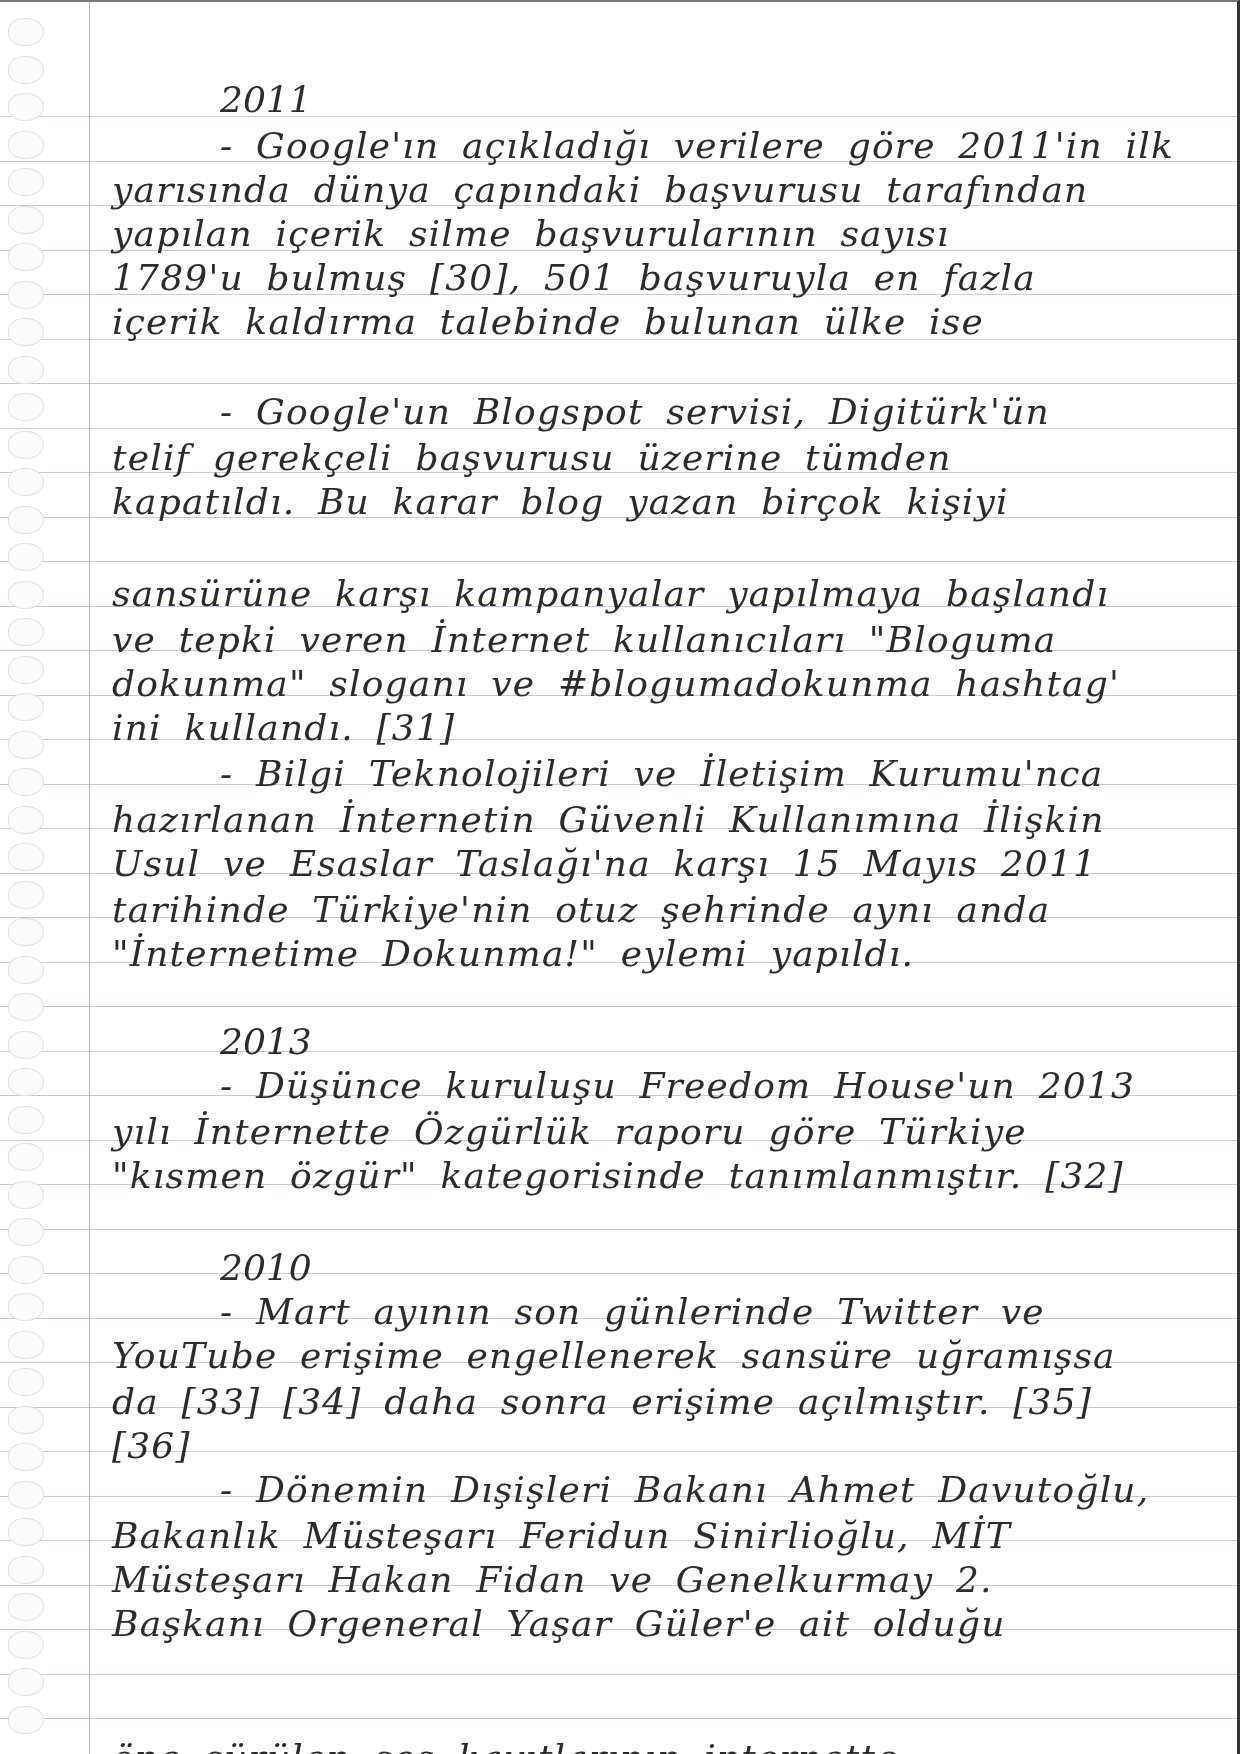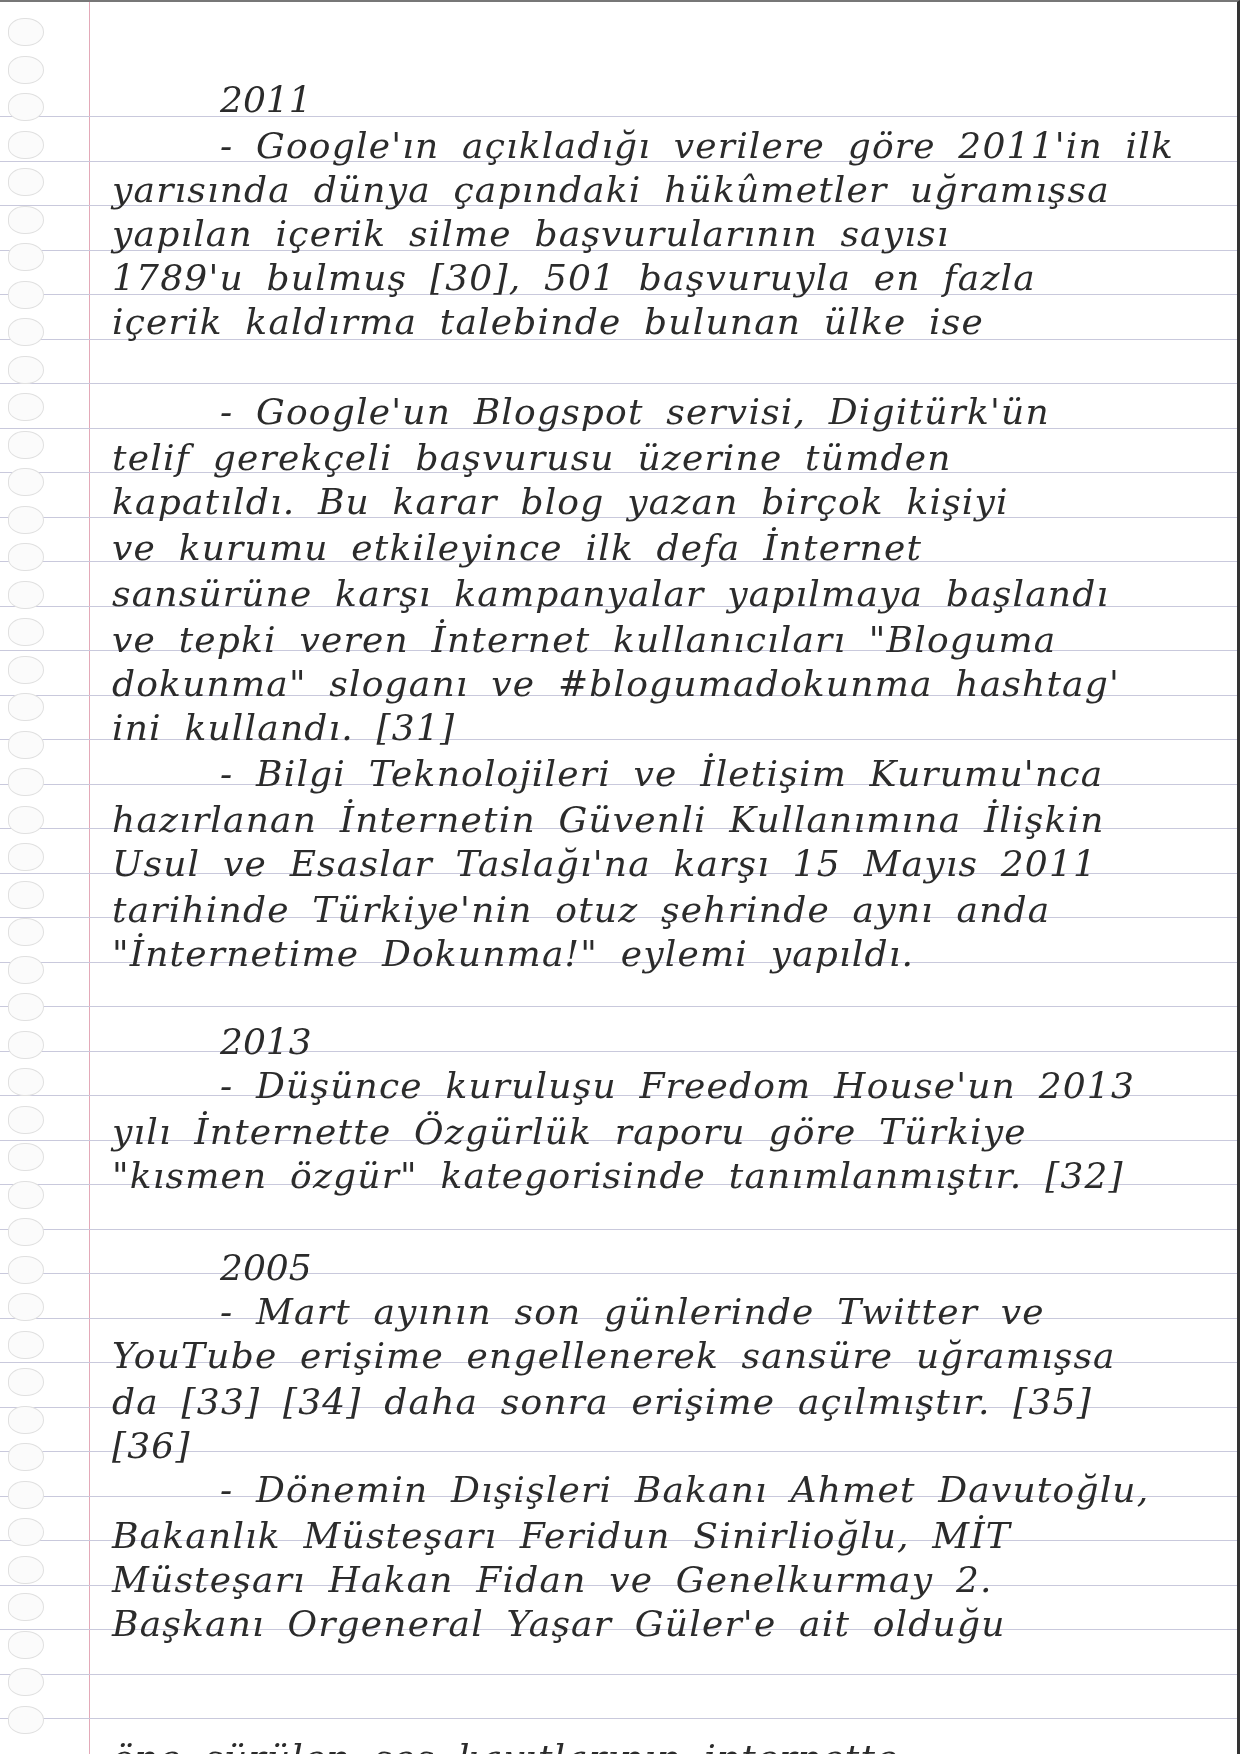--- a/index.html
+++ b/index.html
@@ -130,46 +130,45 @@
       <div class="hole" style="top: 1516px;"></div>
       <div class="hole" style="top: 1554px;"></div>
       <div class="hole" style="top: 1591px;"></div>
       <div class="hole" style="top: 1629px;"></div>
       <div class="hole" style="top: 1666px;"></div>
       <div class="hole" style="top: 1704px;"></div>
     </div>
 
   <div class="line year" style="top:78px">2011</div>
   <div class="line indent" style="top:124px">- Google'ın açıkladığı verilere göre 2011'in ilk</div>
-  <div class="line" style="top:168px">yarısında dünya çapındaki hükûmetler uğramışsa</div>
+  <div class="line" style="top:168px">yarısında dünya çapındaki başvurusu tarafından</div>
   <div class="line" style="top:212px">yapılan içerik silme başvurularının sayısı</div>
   <div class="line" style="top:256px">1789'u bulmuş [30], 501 başvuruyla en fazla</div>
   <div class="line" style="top:300px">içerik kaldırma talebinde bulunan ülke ise</div>
 
   <div class="line indent" style="top:390px">- Google'un Blogspot servisi, Digitürk'ün</div>
   <div class="line" style="top:436px">telif gerekçeli başvurusu üzerine tümden</div>
   <div class="line" style="top:480px">kapatıldı. Bu karar blog yazan birçok kişiyi</div>
-  <div class="line" style="top:526px">ve kurumu etkileyince ilk defa İnternet</div>
   <div class="line" style="top:618px">ve tepki veren İnternet kullanıcıları "Bloguma</div>
   <div class="line" style="top:572px">sansürüne karşı kampanyalar yapılmaya başlandı</div>
   <div class="line" style="top:662px">dokunma" sloganı ve #blogumadokunma hashtag'</div>
   <div class="line" style="top:706px">ini kullandı. [31]</div>
 
   <div class="line indent" style="top:752px">- Bilgi Teknolojileri ve İletişim Kurumu'nca</div>
   <div class="line" style="top:798px">hazırlanan İnternetin Güvenli Kullanımına İlişkin</div>
   <div class="line" style="top:842px">Usul ve Esaslar Taslağı'na karşı 15 Mayıs 2011</div>
   <div class="line" style="top:888px">tarihinde Türkiye'nin otuz şehrinde aynı anda</div>
   <div class="line" style="top:932px">"İnternetime Dokunma!" eylemi yapıldı.</div>
 
   <div class="line year" style="top:1020px">2013</div>
   <div class="line indent" style="top:1064px">- Düşünce kuruluşu Freedom House'un 2013</div>
   <div class="line" style="top:1110px">yılı İnternette Özgürlük raporu göre Türkiye</div>
   <div class="line" style="top:1154px">"kısmen özgür" kategorisinde tanımlanmıştır. [32]</div>
 
-  <div class="line year" style="top:1246px">2005</div>
+  <div class="line year" style="top:1246px">2010</div>
   <div class="line indent" style="top:1290px">- Mart ayının son günlerinde Twitter ve</div>
   <div class="line" style="top:1334px">YouTube erişime engellenerek sansüre uğramışsa</div>
   <div class="line" style="top:1380px">da [33] [34] daha sonra erişime açılmıştır. [35]</div>
   <div class="line" style="top:1424px">[36]</div>
 
   <div class="line indent" style="top:1468px">- Dönemin Dışişleri Bakanı Ahmet Davutoğlu,</div>
   <div class="line" style="top:1514px">Bakanlık Müsteşarı Feridun Sinirlioğlu, MİT</div>
   <div class="line" style="top:1558px">Müsteşarı Hakan Fidan ve Genelkurmay 2.</div>
   <div class="line" style="top:1602px">Başkanı Orgeneral Yaşar Güler'e ait olduğu</div>
   <div class="line" style="top:1736px">öne sürülen ses kayıtlarının internette</div>

